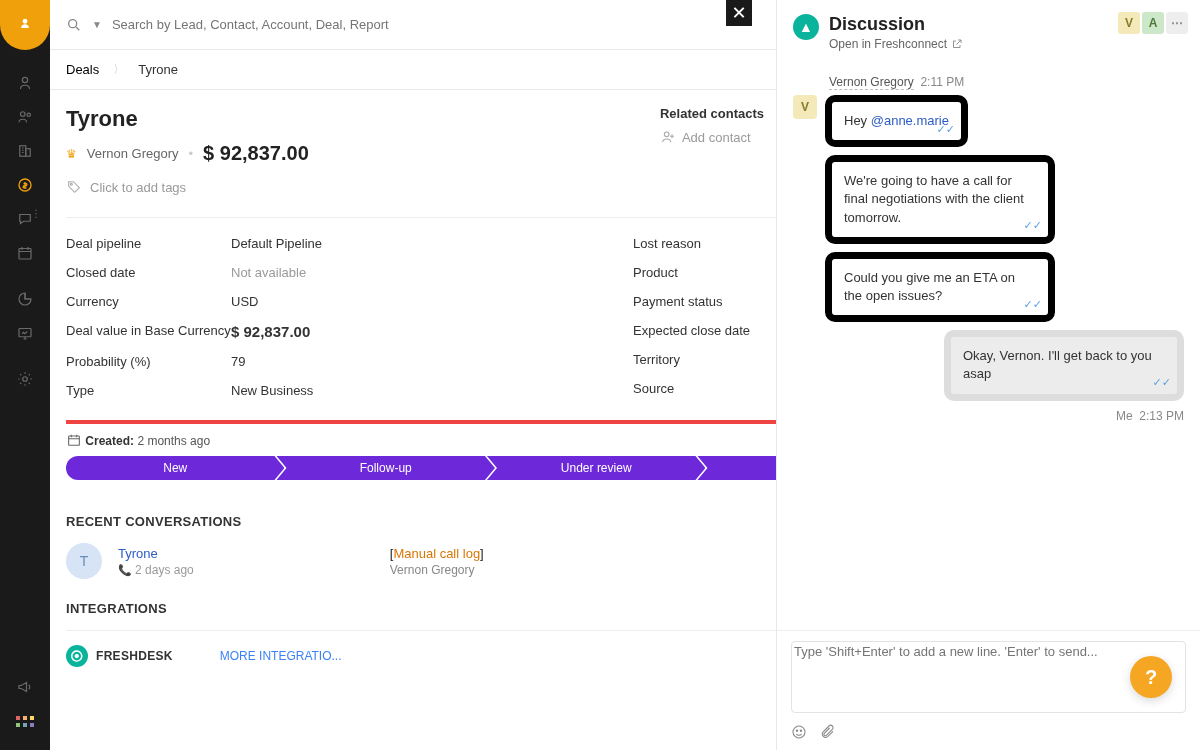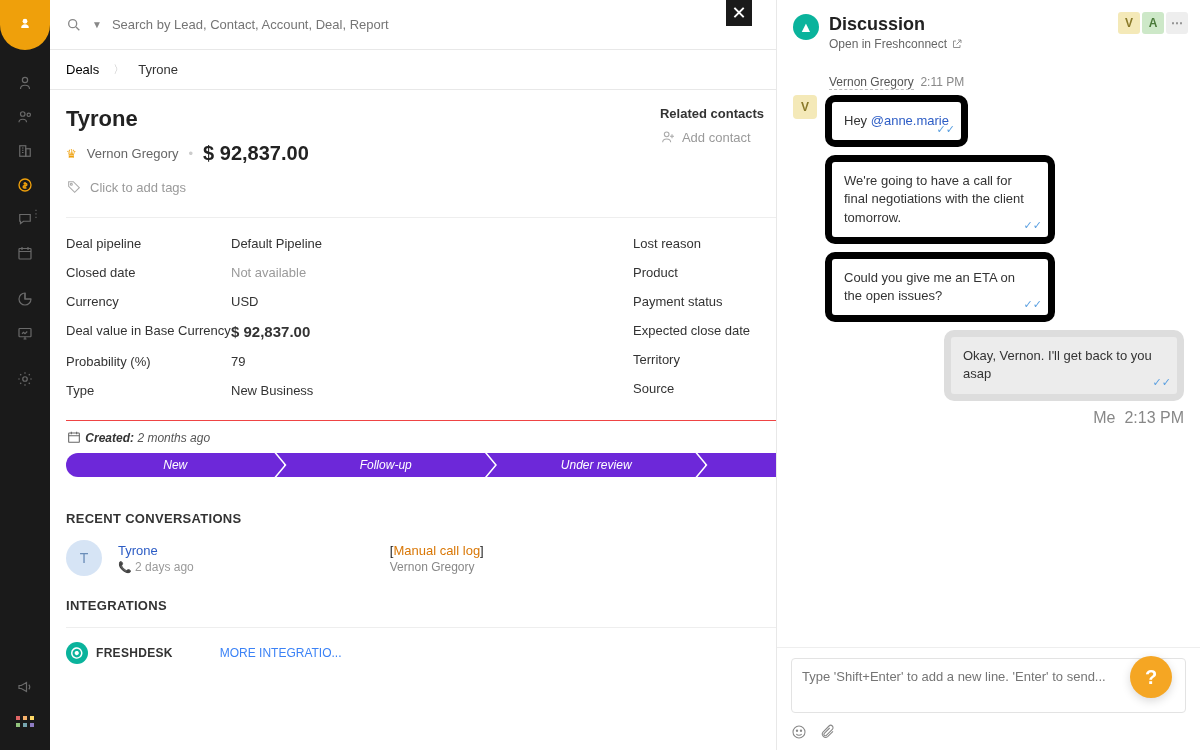--- a/index.html
+++ b/index.html
@@ -36,21 +36,21 @@
 .related-add { color: #9a9a9a; font-size: 13px; display: flex; align-items: center; gap: 6px; }
 
 .info-grid { display: flex; gap: 16px; margin-top: 22px; border-top: 1px solid #eee; padding-top: 18px; }
 .info-col { flex: 1; }
 .info-row { display: flex; margin-bottom: 14px; font-size: 13px; }
 .info-label { width: 165px; color: #333; font-weight: 500; }
 .info-val { color: #333; }
 .info-val.muted { color: #9a9a9a; }
 .info-val.bold { font-weight: 600; font-size: 15px; }
 
-.timeline-bar { margin-top: 8px; padding: 8px 0 12px; border-top: 1px solid #ef4444; font-style: italic; }
+.timeline-bar { margin-top: 8px; padding: 8px 0 12px; border-top: 4px solid #ef4444; }
 .timeline-meta { display: flex; justify-content: space-between; font-size: 12px; color: #555; margin-bottom: 8px; }
 .timeline-meta b { color: #333; }
 .stages { display: flex; height: 24px; gap: 0; }
 .stage { flex: 1; background: #6d28d9; color: #fff; font-size: 12px; display: flex; align-items: center; justify-content: center; position: relative; clip-path: polygon(0 0, calc(100% - 10px) 0, 100% 50%, calc(100% - 10px) 100%, 0 100%, 10px 50%); margin-left: -8px; }
 .stage:first-child { clip-path: polygon(0 0, calc(100% - 10px) 0, 100% 50%, calc(100% - 10px) 100%, 0 100%); margin-left: 0; border-radius: 12px 0 0 12px; }
 .stage.current { background: #d97706; }
 .stage.future { background: #e8e8e8; color: #fff; }
 
 .sect-h { font-size: 13px; font-weight: 700; letter-spacing: 0.3px; color: #333; margin: 22px 0 14px; }
 .conv-row { display: flex; align-items: center; gap: 16px; }
@@ -83,24 +83,24 @@
 .msg-meta { font-size: 12px; color: #888; margin: 4px 0 6px 36px; }
 .msg-meta .name { color: #555; border-bottom: 1px dashed #bbb; }
 .msg-row { display: flex; gap: 8px; margin-bottom: 8px; }
 .msg-av { width: 24px; height: 24px; border-radius: 4px; background: #f4e9b8; color: #8a7a2a; font-size: 12px; font-weight: 600; display: flex; align-items: center; justify-content: center; flex-shrink: 0; }
 .bubble { background: #fff; border: 7px solid #000000; border-radius: 10px; padding: 10px 12px; font-size: 13px; color: #333; max-width: 230px; position: relative; line-height: 1.4; }
 .bubble .mention { color: #2c5cc5; }
 .ticks { position: absolute; bottom: 3px; right: 6px; color: #5a9fe0; font-size: 11px; }
 .msg-row.indent { margin-left: 32px; }
 .msg-row.me { justify-content: flex-end; }
 .bubble.me { background: #ececec; border-color: #ddd; max-width: 240px; }
-.me-meta { text-align: right; font-size: 16px; color: #888; margin: 4px 0 0; }
+.me-meta { text-align: right; font-size: 12px; color: #888; margin: 4px 0 0; }
 
 .composer { border-top: 1px solid #eee; padding: 10px 14px 10px; }
-.composer textarea { width: 100%; height: 55px; border: 1px solid #e3e3e3; border-radius: 4px; padding: 10px; font-size: 13px; resize: none; outline: none; font-family: inherit; color: #555; }
+.composer textarea { width: 100%; height: 72px; border: 1px solid #e3e3e3; border-radius: 4px; padding: 2px; font-size: 13px; resize: none; outline: none; font-family: inherit; color: #555; }
 .composer-icons { display: flex; gap: 12px; margin-top: 8px; color: #888; }
 
 .fab { position: absolute; right: 28px; bottom: 52px; width: 42px; height: 42px; border-radius: 50%; background: #f5a623; color: #fff; display: flex; align-items: center; justify-content: center; font-size: 20px; font-weight: 700; box-shadow: 0 3px 10px rgba(0,0,0,0.15); z-index: 30; }
 
 .icon { width: 16px; height: 16px; display: inline-block; }
 </style>
 </head>
 <body>
 
 <div class="rail">

